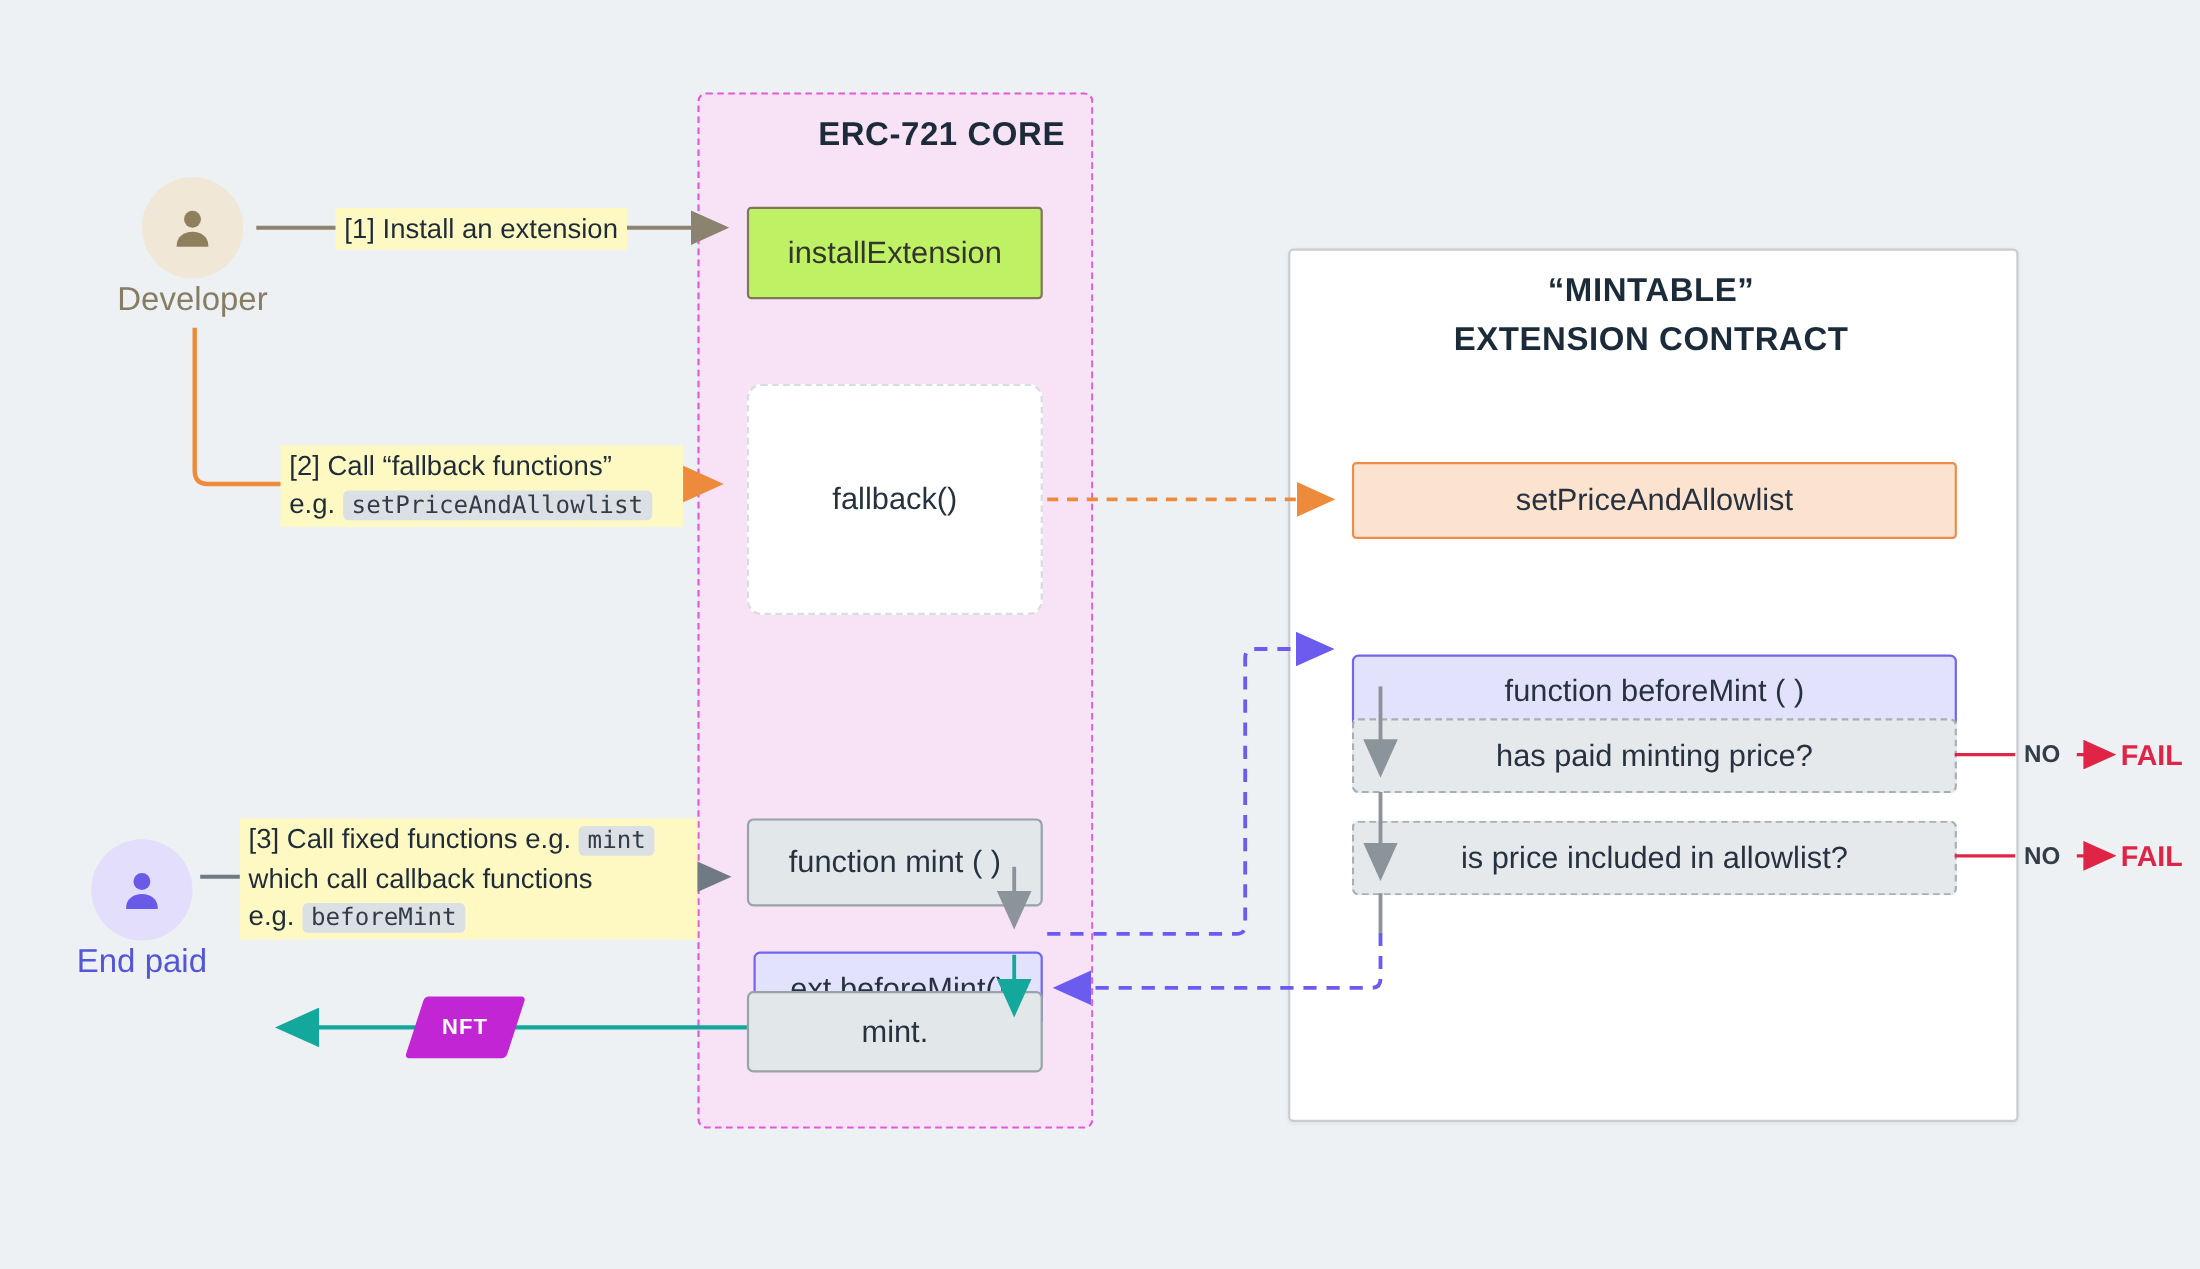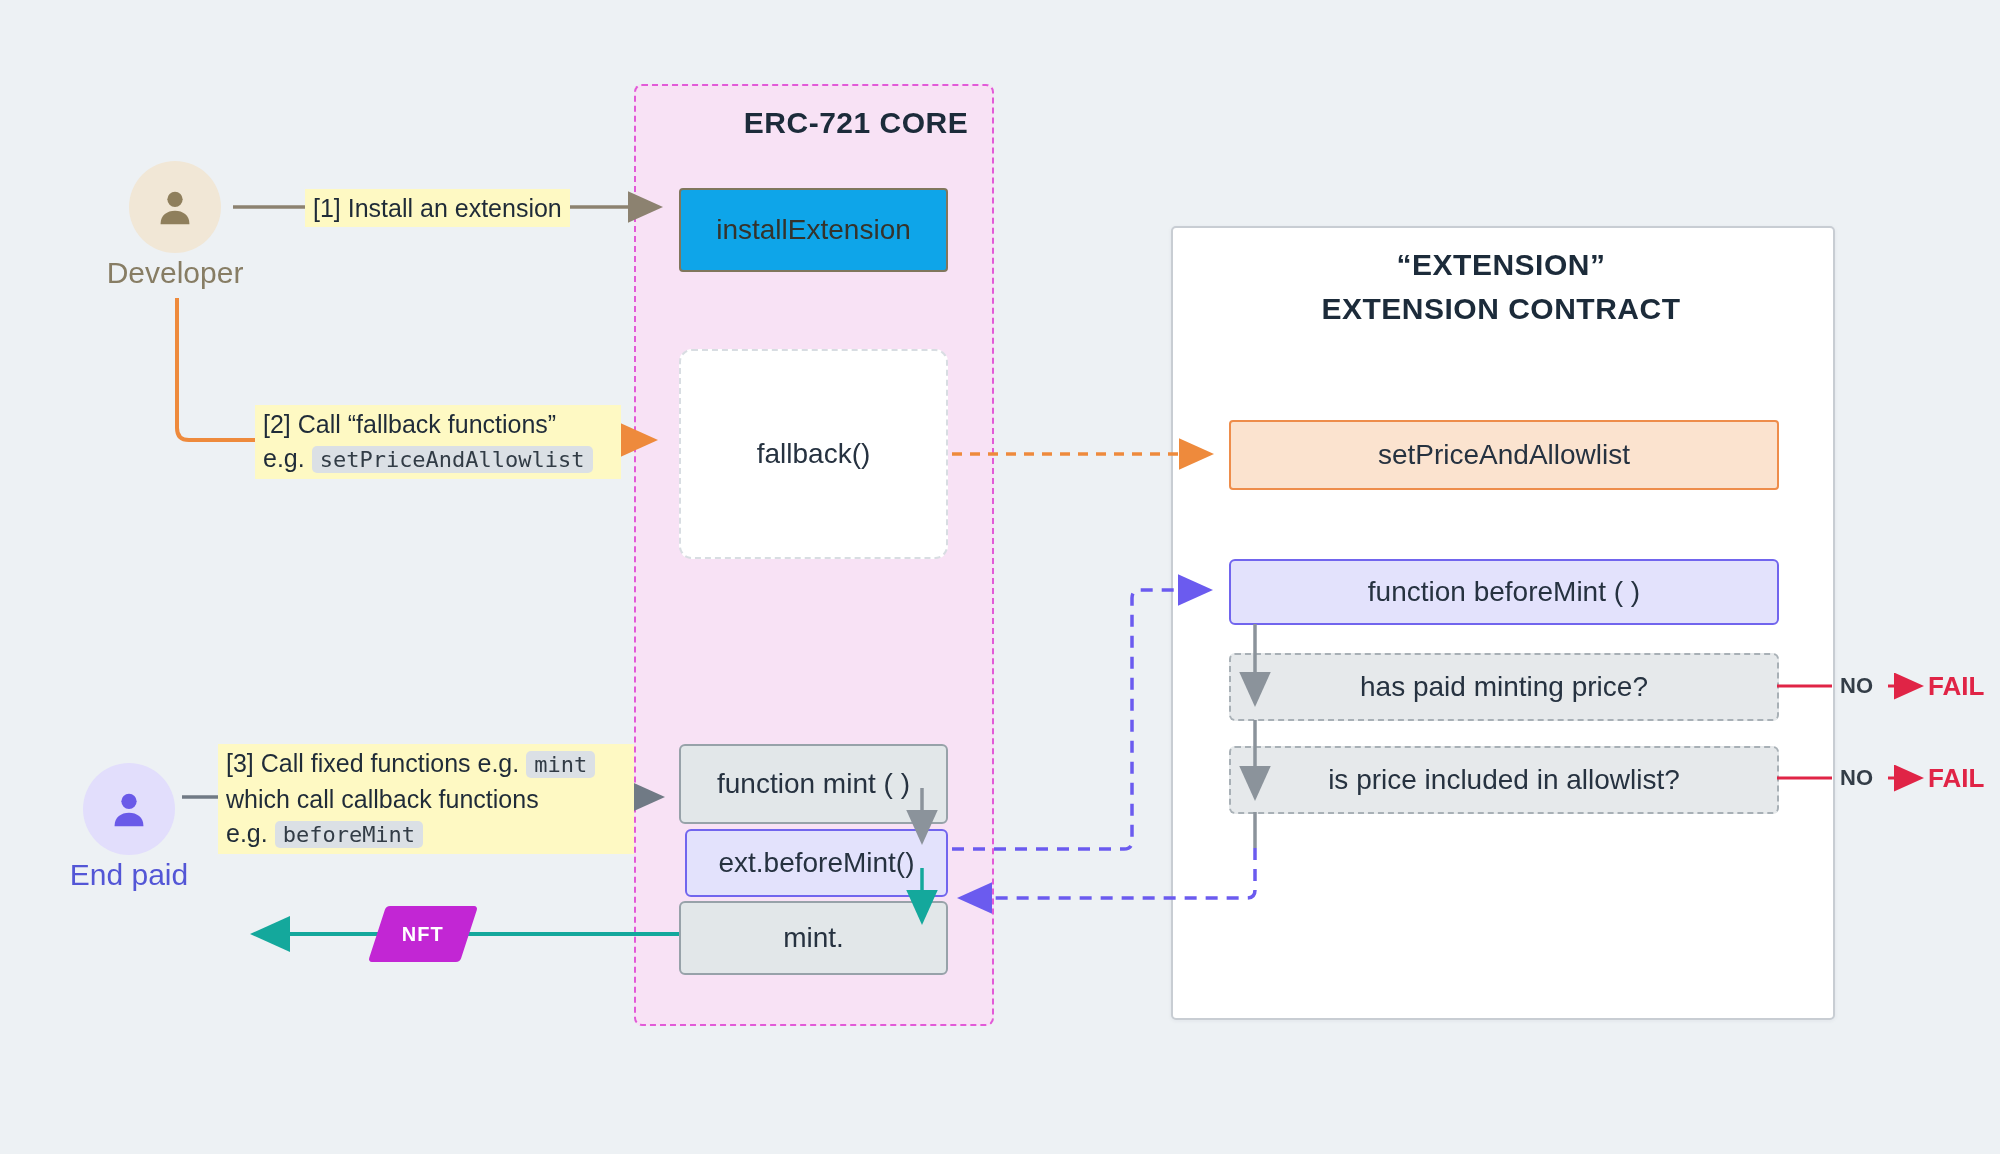--- a/index.html
+++ b/index.html
@@ -2,24 +2,24 @@
 <html><head>
 <meta charset="utf-8">
 <style>
   html,body{margin:0;padding:0;background:#edf1f4;font-family:"Liberation Sans",sans-serif;}
   .canvas{position:relative;width:2000px;height:1154px;background:#edf1f4;overflow:hidden;}
   .container{position:absolute;border-radius:8px;z-index:1;}
   .core-container{background:#f8e2f5;border:2px dashed #e25ad8;}
   .ext-container{background:#ffffff;border:2px solid #c8cdd3;border-radius:5px;box-shadow:0 1px 4px rgba(30,40,60,0.06);}
   .panel-title{position:absolute;z-index:2;text-align:center;font-weight:bold;font-size:30px;color:#1c2b3a;letter-spacing:0.5px;}
   .box{position:absolute;z-index:2;display:flex;align-items:center;justify-content:center;font-size:28px;color:#263240;border-radius:6px;text-align:center;}
-  .box-install{background:#0ea5e9;border:2px solid #80765c;border-radius:4px;color:#35332b;}
+  .box-install{background:#bef264;border:2px solid #80765c;border-radius:4px;color:#35332b;}
   .box-fallback{background:#ffffff;border:2px dashed #d8dde2;border-radius:13px;}
   .box-gray{background:#e2e7e9;border:2px solid #97a2a9;text-align:center;}
-  .box-purple{background:#e3e2fc;border:2px solid #7165ee;}
+  .box-purple{background:#e3e2fc;border:2px solid #7165ee;margin-top:36px;}
   .box-orange{background:#fbe3cf;border:2px solid #ee8d4b;border-radius:4px;}
   .box-check{background:#e6e9eb;border:2px dashed #a8b0b6;}
   .avatar{position:absolute;z-index:4;width:92px;height:92px;border-radius:50%;display:flex;align-items:center;justify-content:center;}
   .avatar-dev{background:#f1e7d6;}
   .avatar-end{background:#e2defc;}
   .actor-label{position:absolute;z-index:4;width:220px;text-align:center;font-size:30px;font-weight:500;}
   .dev-label{color:#877d64;}
   .end-label{color:#5356d6;}
   .note{position:absolute;z-index:4;background:#fef9c3;text-align:left;font-size:25px;color:#1f2b38;line-height:34px;font-weight:500;padding:2px 8px;}
   .chip{font-family:"DejaVu Sans Mono",monospace;font-size:22px;background:#dbe0e5;color:#323c46;border-radius:5px;padding:1px 8px;font-weight:400;}
@@ -33,21 +33,21 @@
 </head>
 <body>
 
 <div class="canvas">
 
   <div class="container core-container" style="left:634px;top:84px;width:356px;height:938px;"></div>
   <div class="panel-title" style="left:634px;top:106px;width:356px;margin-left:44px;">ERC-721 CORE</div>
 
   <div class="container ext-container" style="left:1171px;top:226px;width:660px;height:790px;"></div>
   <div class="panel-title" style="left:1171px;top:243px;width:660px;">
-    <div class="title-line">“EXTENSION”</div>
+    <div class="title-line">“MINTABLE”</div>
     <div class="title-line">EXTENSION CONTRACT</div>
   </div>
 
   <div class="box box-install" style="left:679px;top:188px;width:265px;height:80px;">installExtension</div>
   <div class="box box-fallback" style="left:679px;top:349px;width:265px;height:206px;">fallback()</div>
   <div class="box box-gray" style="left:679px;top:744px;width:265px;height:76px;">function mint ( )</div>
   <div class="box box-purple" style="left:685px;top:829px;width:259px;height:64px;">ext.beforeMint()</div>
   <div class="box box-gray" style="left:679px;top:901px;width:265px;height:70px;">mint.</div>
 
   <div class="box box-orange" style="left:1229px;top:420px;width:546px;height:66px;">setPriceAndAllowlist</div>

